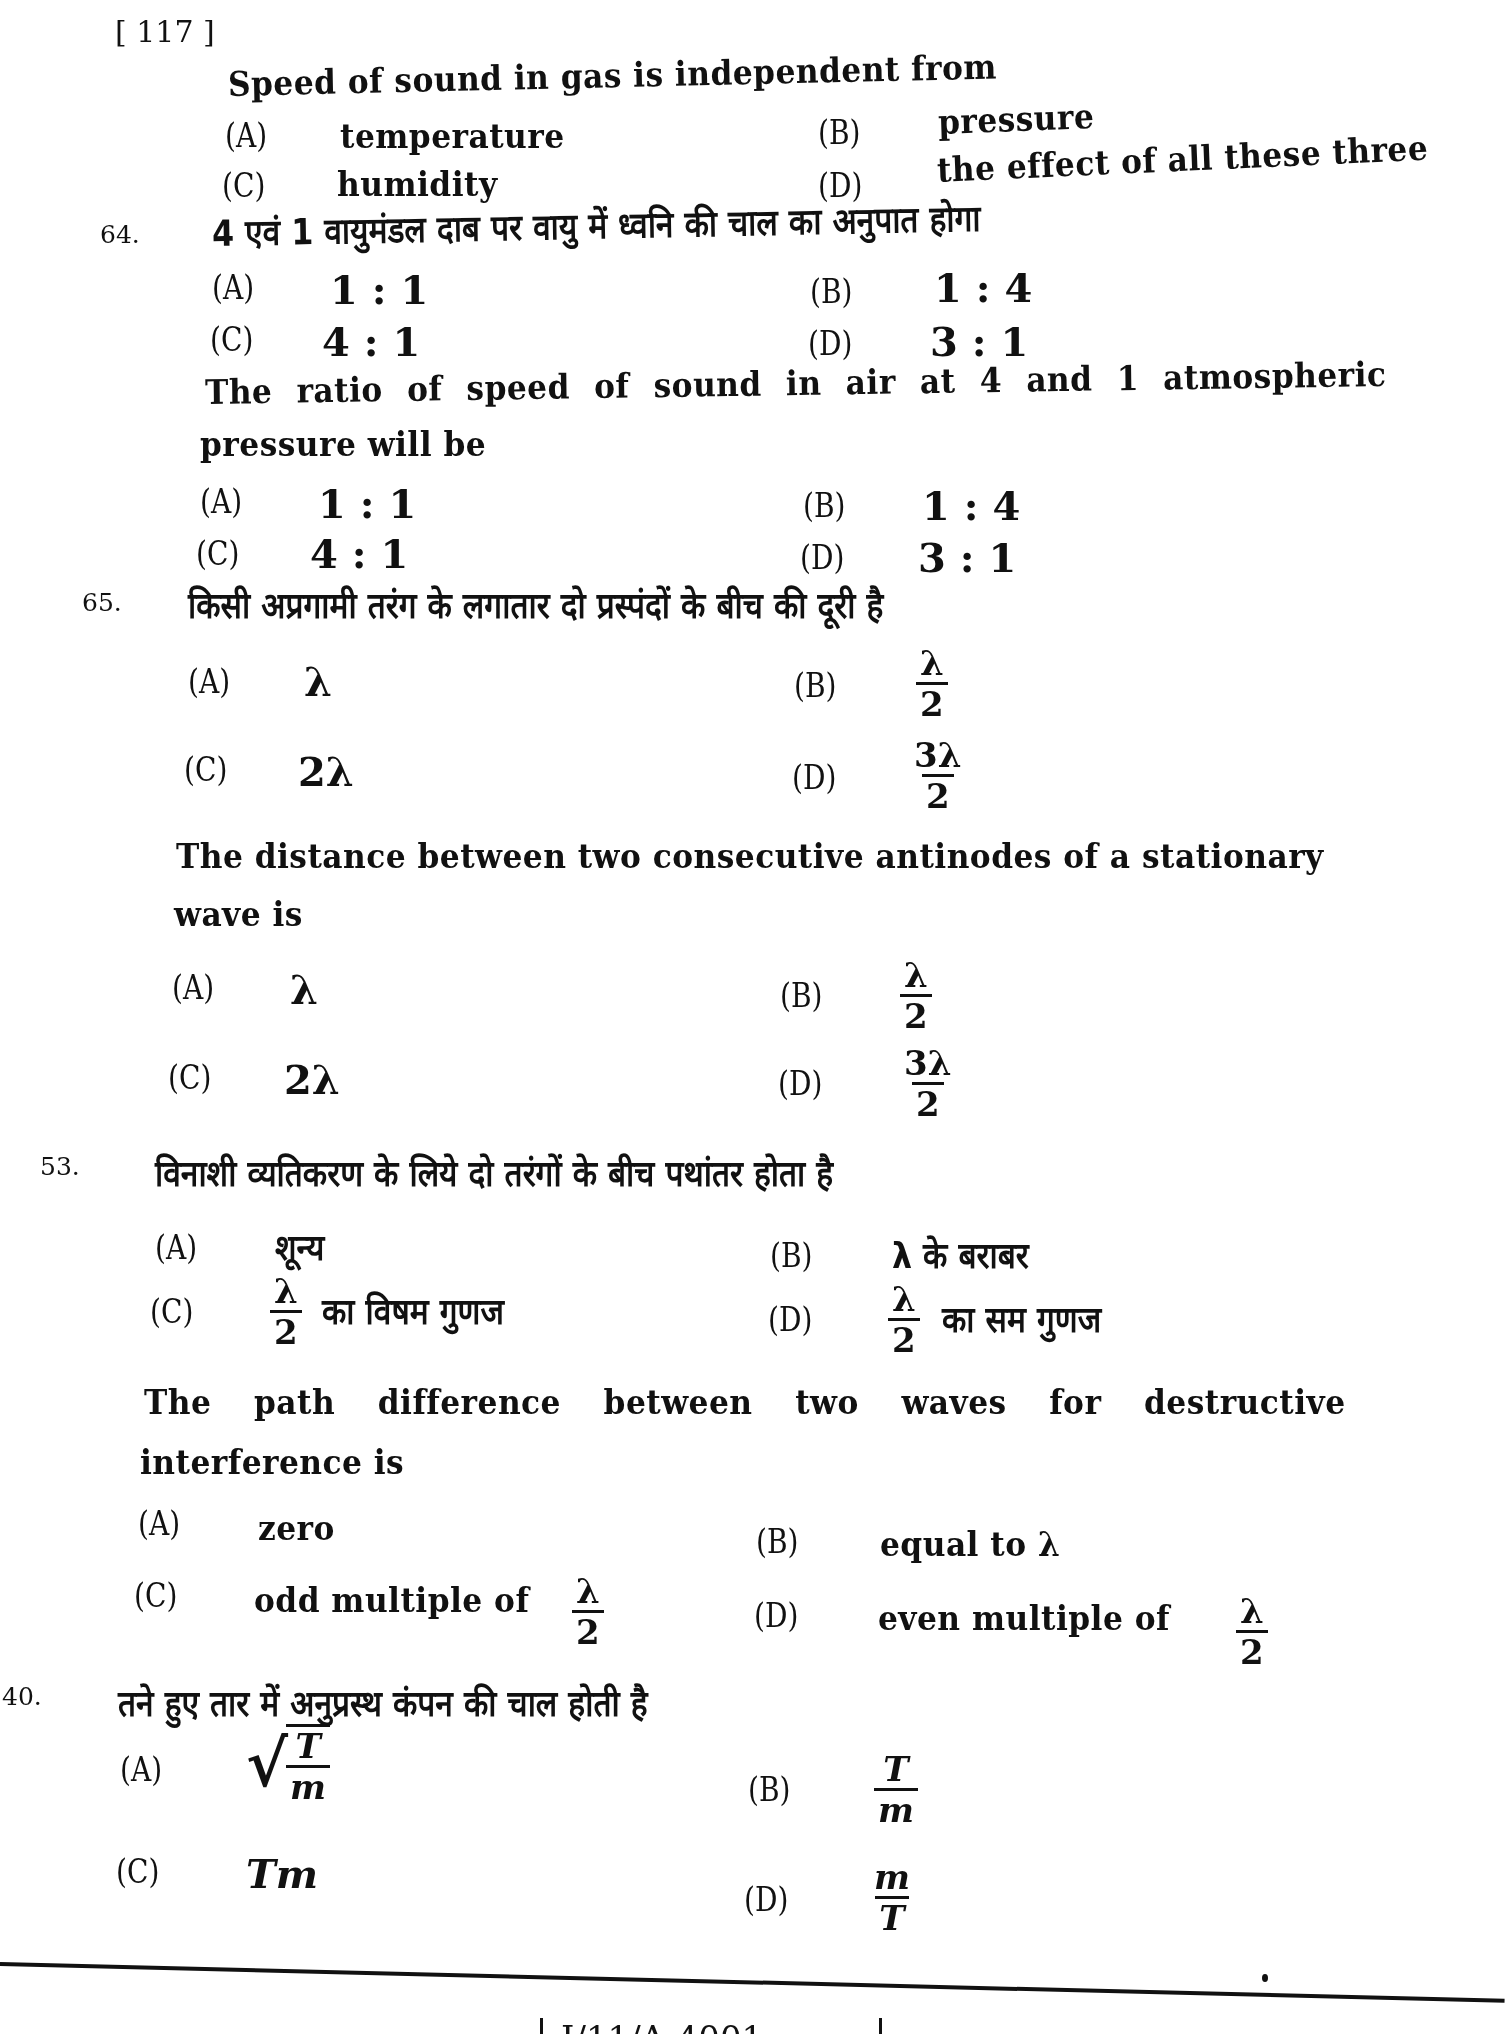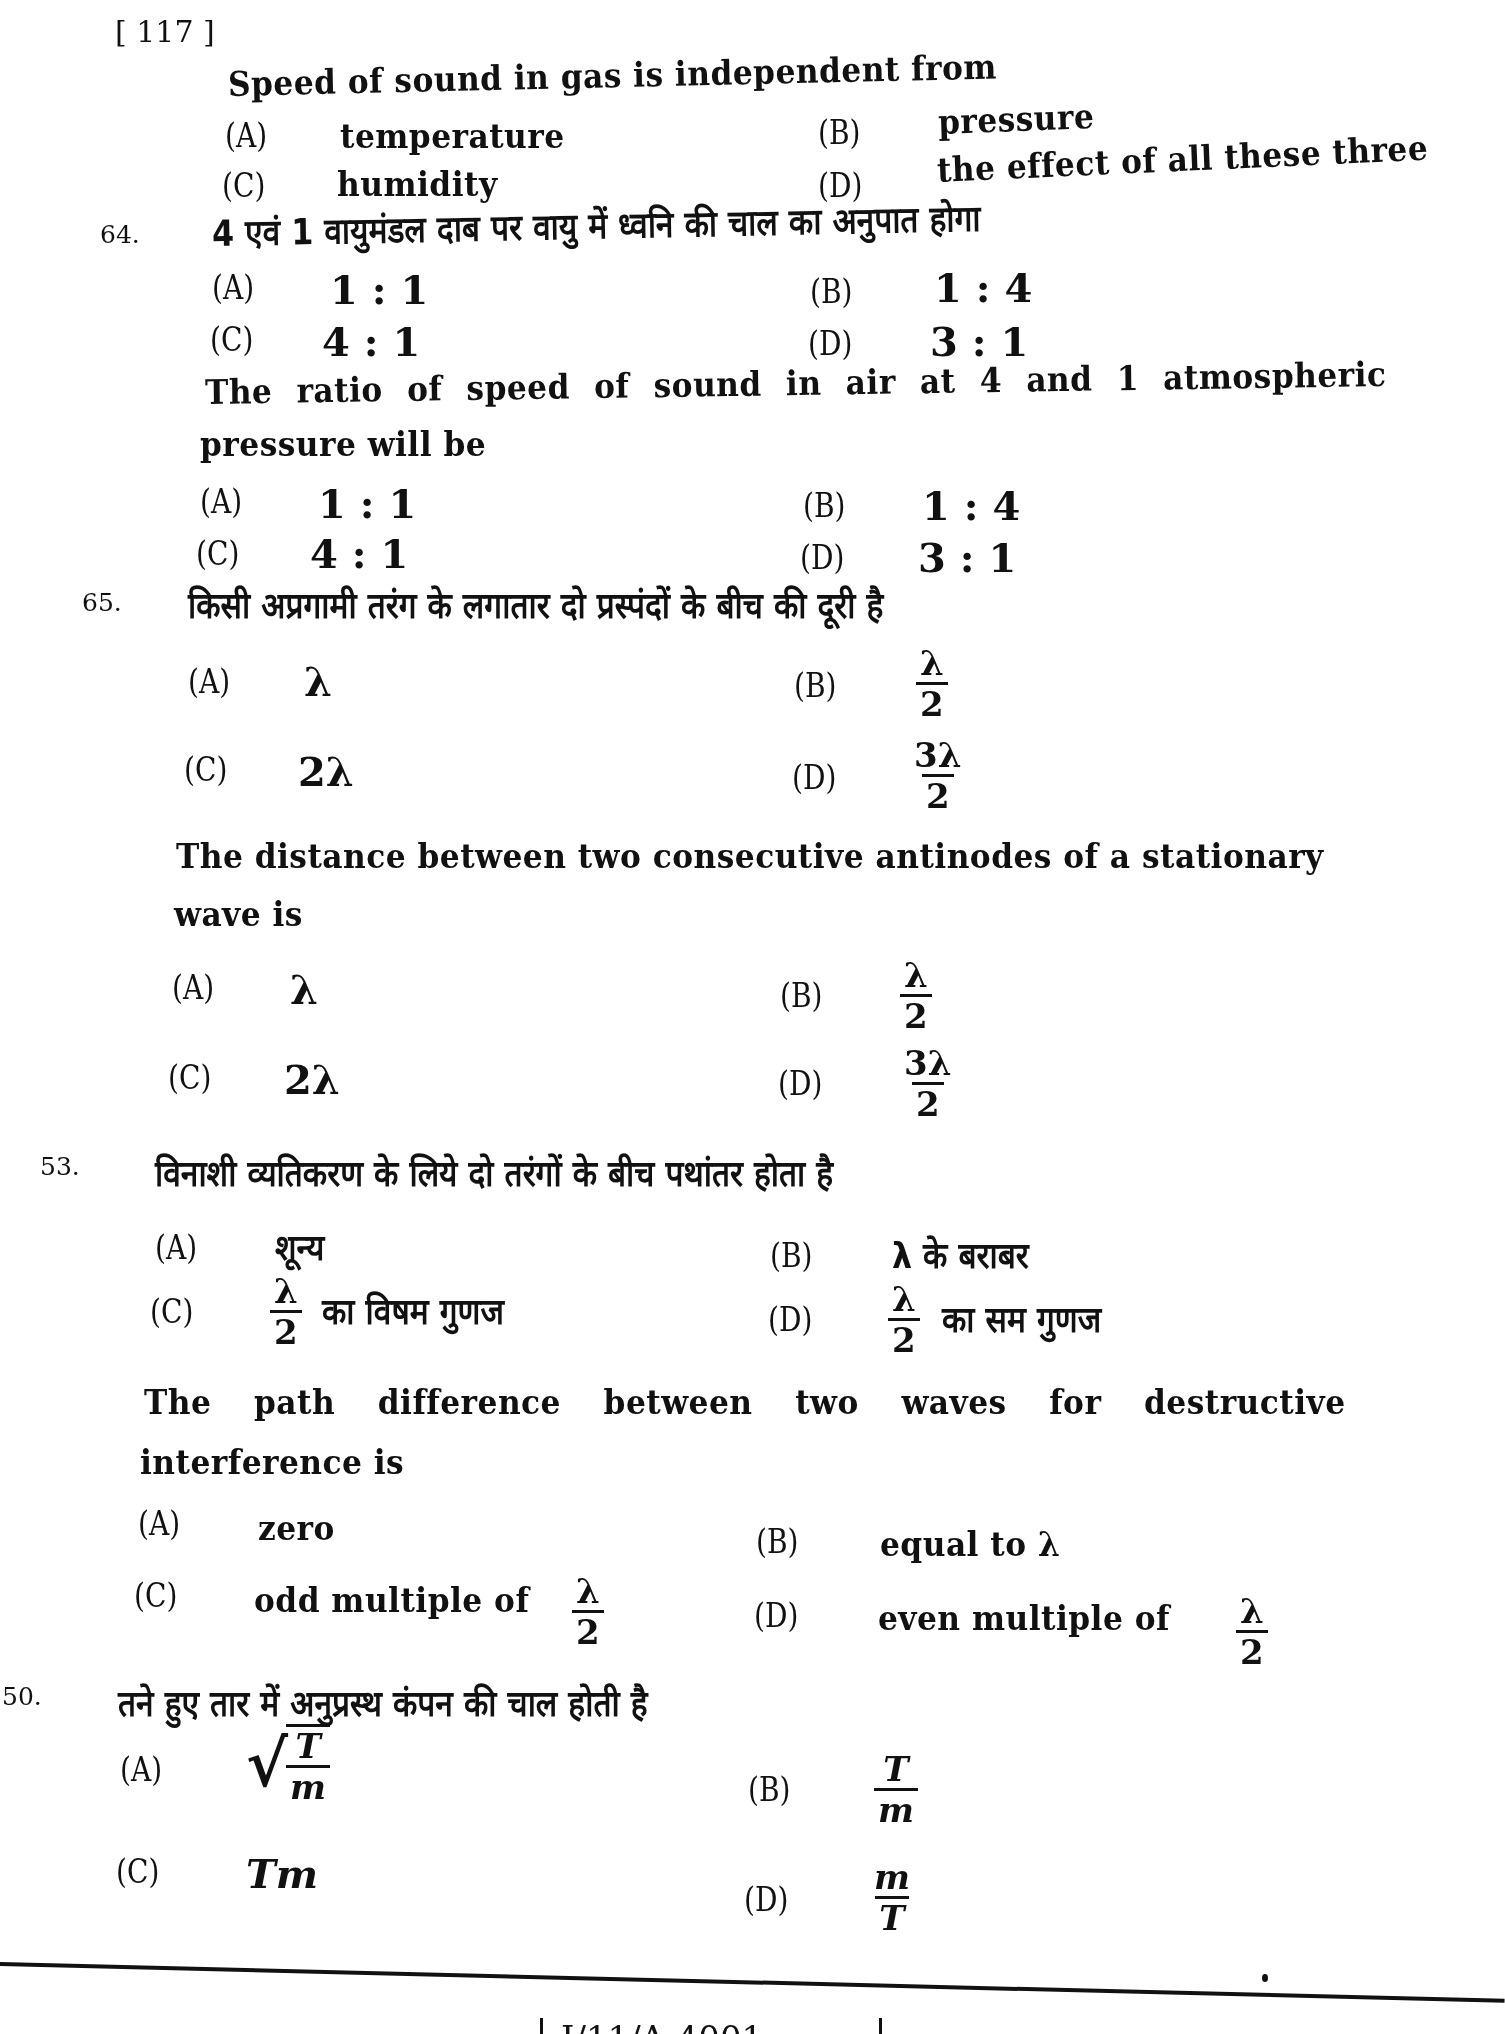--- a/index.html
+++ b/index.html
@@ -198,21 +198,21 @@
     <span class="abs lbl" style="left:754px; top:1596px;">(D)</span>
     <span class="abs en" style="left:878px; top:1598px;">even multiple of</span>
     <span class="abs frac" style="left:1236px; top:1594px;">
       <span class="num">λ</span>
       <span class="den">2</span>
     </span>
   </div>
 </div>
 
 <div>
-  <span class="abs qno" style="left:2px; top:1682px;">50.</span>
+  <span class="abs qno" style="left:2px; top:1682px;">40.</span>
   <div class="abs hi" style="left:118px; top:1678px;">तने हुए तार में अनुप्रस्थ कंपन की चाल होती है</div>
 
   <div>
     <span class="abs lbl" style="left:120px; top:1750px;">(A)</span>
     <span class="abs sqrt" style="left:246px; top:1724px;">
       <span class="rad">√</span>
       <span class="under">
         <span class="frac ital">
           <span class="num">T</span>
           <span class="den">m</span>

